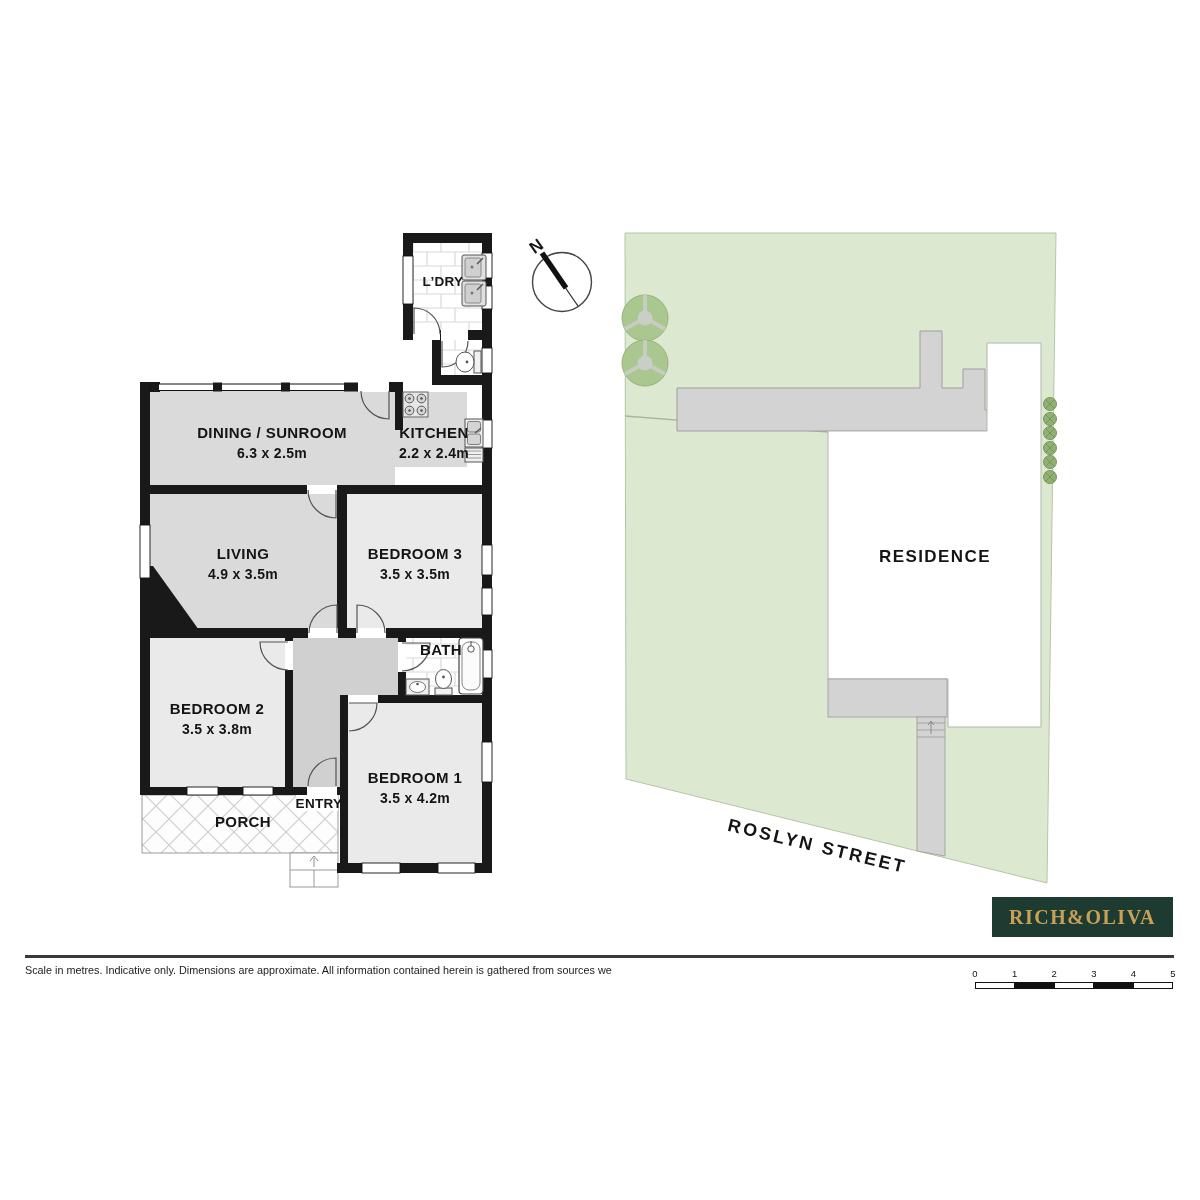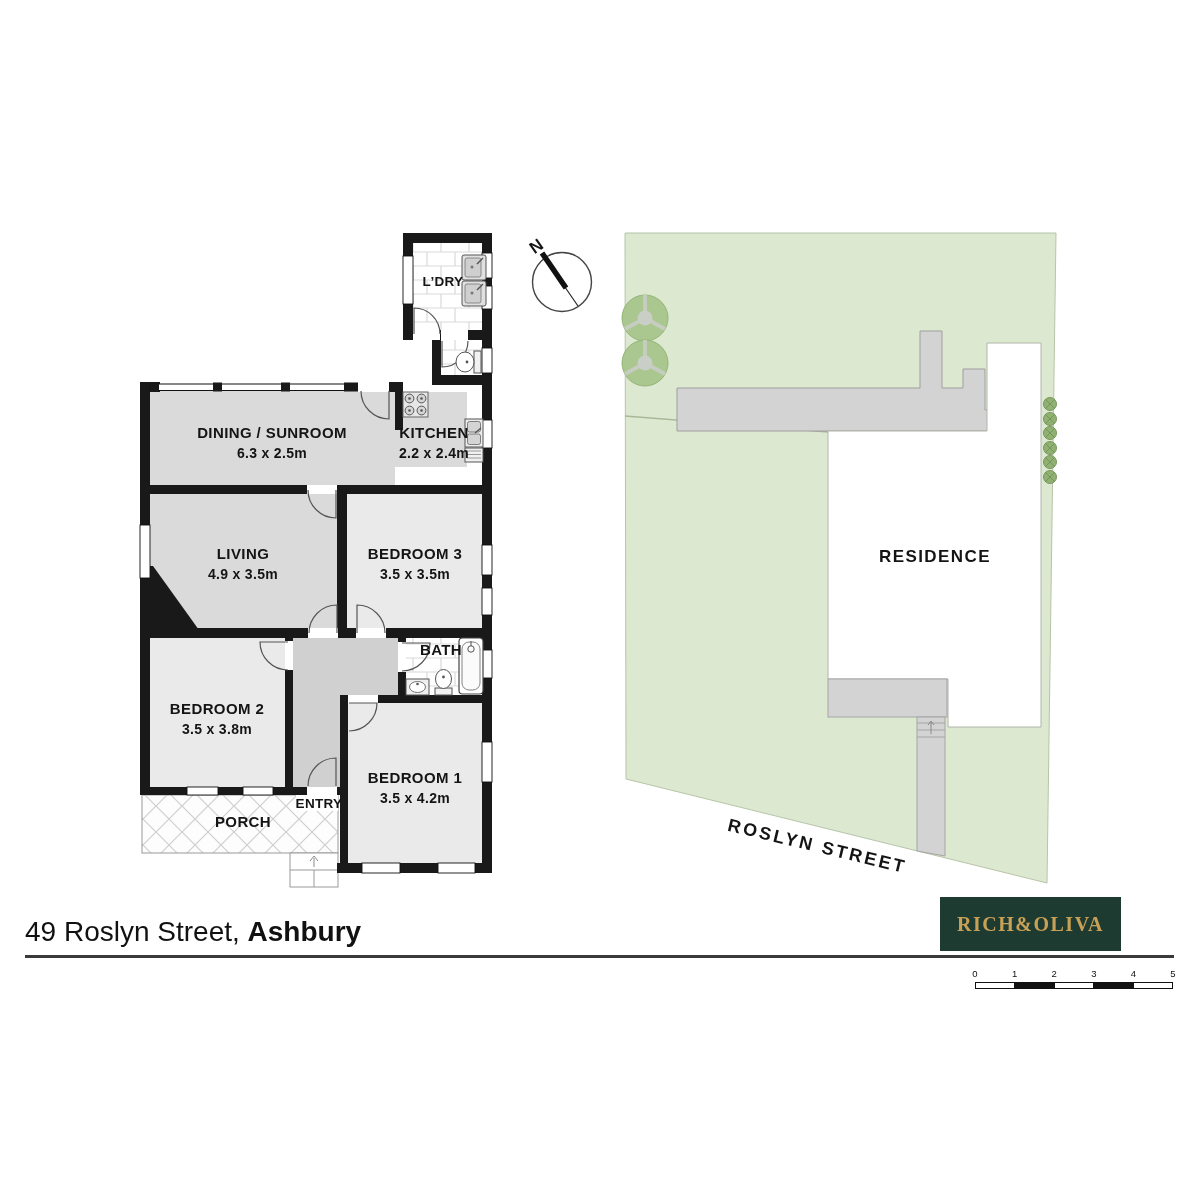--- a/index.html
+++ b/index.html
@@ -10,21 +10,21 @@
   .room-name{font-size:15px;font-weight:bold;letter-spacing:.4px;}
   .room-dims{font-size:14px;font-weight:bold;letter-spacing:.3px;}
   .room-small{font-size:13.5px;font-weight:bold;letter-spacing:.3px;}
   .site-label{font-size:17px;letter-spacing:1.4px;font-weight:bold;}
   .street-label{font-size:18px;letter-spacing:2.6px;font-weight:bold;}
   .north-label{font-size:17px;font-weight:bold;}
   .title{position:absolute;left:25px;top:916px;font-size:28px;color:#111;}
   .title .bold{font-weight:bold;}
   .rule{position:absolute;left:25px;top:955px;width:1149px;height:2.5px;background:#3a3a3a;}
   .disclaimer{position:absolute;left:25px;top:964px;font-size:10.8px;line-height:13.5px;color:#1b1b1b;}
-  .logo{position:absolute;left:940px;top:897px;width:181px;height:54px;background:#1e3b32;
+  .logo{position:absolute;left:992px;top:897px;width:181px;height:40px;background:#1e3b32;
         display:flex;align-items:center;justify-content:center;}
   .logo span{font-family:"Liberation Serif",serif;color:#c8a156;font-size:20px;
         font-weight:bold;letter-spacing:1.5px;}
   .scalebar{position:absolute;left:975px;top:968px;width:199px;height:24px;}
   .scalebar .num{position:absolute;top:0;transform:translateX(-50%);font-size:9.5px;color:#111;}
   .scalebar .bar{position:absolute;left:0;top:14px;width:198px;height:7px;border:1px solid #111;
         box-sizing:border-box;display:flex;background:#fff;}
   .scalebar .cell{flex:1;}
   .scalebar .cell+.cell{border-left:1px solid #111;}
   .scalebar .cell.dark{background:#111;}
@@ -257,27 +257,25 @@
     <text class="room-name" x="441" y="655" text-anchor="middle">BATH</text>
     <text class="room-name" x="217" y="714" text-anchor="middle">BEDROOM 2</text>
     <text class="room-dims" x="217" y="734" text-anchor="middle">3.5 x 3.8m</text>
     <text class="room-name" x="415" y="783" text-anchor="middle">BEDROOM 1</text>
     <text class="room-dims" x="415" y="803" text-anchor="middle">3.5 x 4.2m</text>
     <text class="room-small" x="319" y="808" text-anchor="middle">ENTRY</text>
     <text class="room-name" x="243" y="827" text-anchor="middle">PORCH</text>
   </g>
 </svg>
 
-<div class="title">
-  <span>49 Roslyn Street, </span><span class="bold">Ashbury</span>
-</div>
 
 <div class="rule"></div>
 
 <div class="disclaimer">
+  <div>Scale in metres. Indicative only. Dimensions are approximate. All information contained herein is gathered from sources we</div>
 </div>
 
 <div class="logo">
   <span>RICH&amp;OLIVA</span>
 </div>
 
 <div class="scalebar">
   <span class="num" style="left:0px">0</span>
   <span class="num" style="left:39.6px">1</span>
   <span class="num" style="left:79.2px">2</span>

